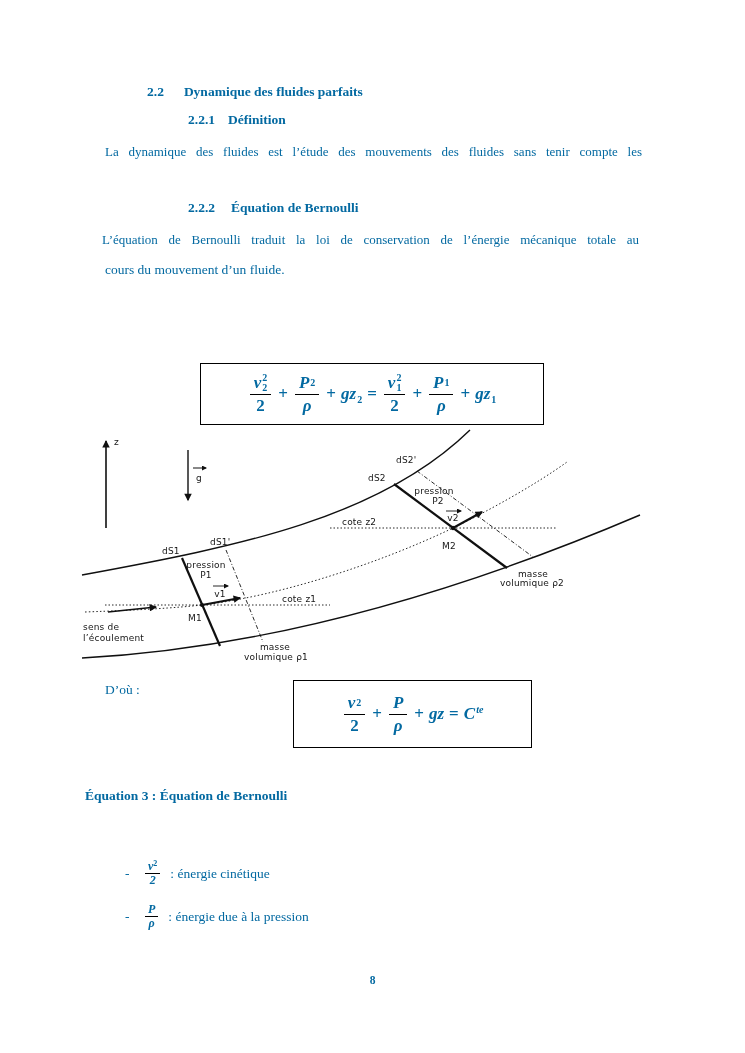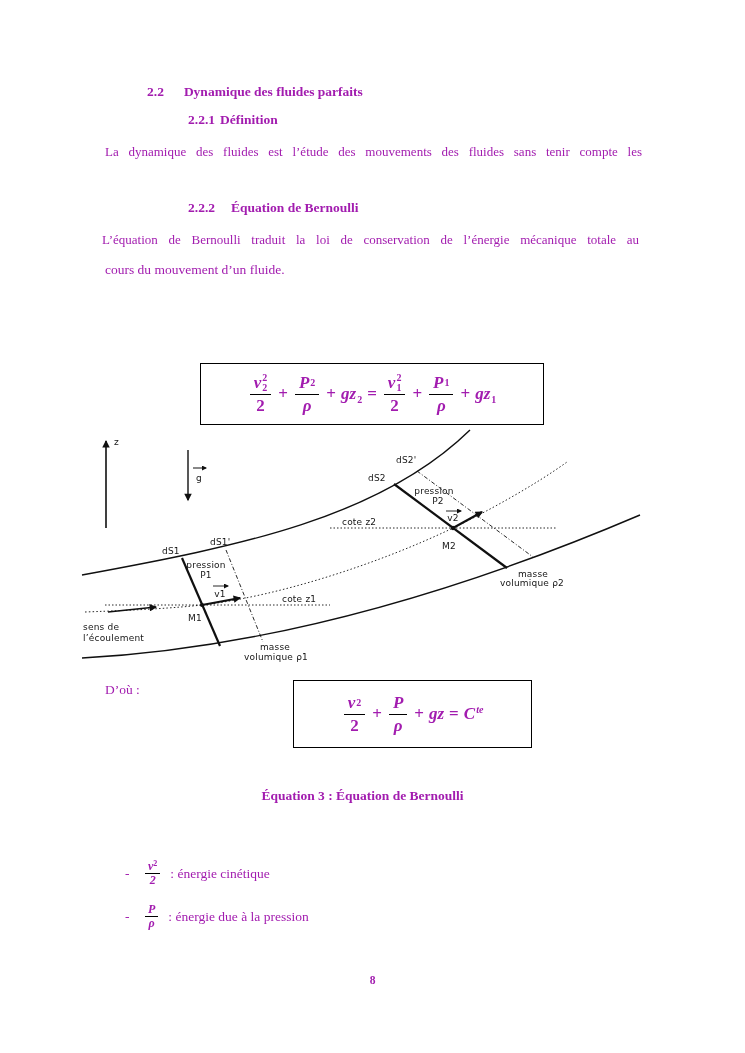--- a/index.html
+++ b/index.html
@@ -1,23 +1,23 @@
 <!DOCTYPE html>
 <html><head>
 <meta charset="utf-8">
 <style>
   html,body{margin:0;padding:0;background:#fff;}
   .page{position:relative;width:745px;height:1053px;background:#ffffff;overflow:hidden;
-        font-family:"Liberation Serif",serif;color:#a21caf;}
+        font-family:"Liberation Serif",serif;color:#0369a1;}
   .h{position:absolute;font-weight:bold;font-size:13.5px;white-space:nowrap;line-height:1.25;}
   .hnum{display:inline-block;}
   .line{position:absolute;font-size:13.5px;line-height:30px;white-space:nowrap;}
   .jline{position:absolute;font-size:13px;line-height:30px;width:537px;
          text-align:justify;text-align-last:justify;}
-  .caption{position:absolute;left:85px;width:555px;text-align:center;font-weight:bold;
+  .caption{position:absolute;left:85px;width:555px;text-align:left;font-weight:bold;
            font-size:13.5px;line-height:30px;}
   .pagenum{position:absolute;left:0;width:745px;text-align:center;font-weight:bold;
            font-size:11.5px;line-height:24px;}
   
   .eqbox{position:absolute;border:1.6px solid #000;display:flex;align-items:center;
          justify-content:center;font-weight:bold;font-size:17px;background:#fff;}
   .mi{font-style:italic;}
   .mop{margin:0 5px;font-weight:bold;}
   .mfrac{display:inline-flex;flex-direction:column;align-items:center;line-height:1.12;margin:0 2px;}
   .fnum{border-bottom:1.6px solid #000;padding:0 4px 1px 4px;display:inline-flex;align-items:center;}
@@ -43,21 +43,21 @@
 </style>
 </head>
 <body>
 
 <div class="page">
 
   <div class="h" style="left:147px;top:84px;">
     <span class="hnum" style="margin-right:20px;">2.2</span><span>Dynamique des fluides parfaits</span>
   </div>
   <div class="h" style="left:188px;top:112px;">
-    <span class="hnum" style="margin-right:5px;">2.2.1</span><span>Définition</span>
+    <span class="hnum" style="margin-right:13px;">2.2.1</span><span>Définition</span>
   </div>
 
   <div class="jline" style="left:105px;top:137px;">La dynamique des fluides est l’étude des mouvements des fluides sans tenir compte les</div>
 
   <div class="h" style="left:188px;top:200px;text-align:center;">
     <span class="hnum" style="margin-right:16px;">2.2.2</span><span>Équation de Bernoulli</span>
   </div>
 
   <div class="jline" style="left:102px;top:225px;">L’équation de Bernoulli traduit la loi de conservation de l’énergie mécanique totale au</div>
   <div class="line" style="left:105px;top:255px;">cours du mouvement d’un fluide.</div>

